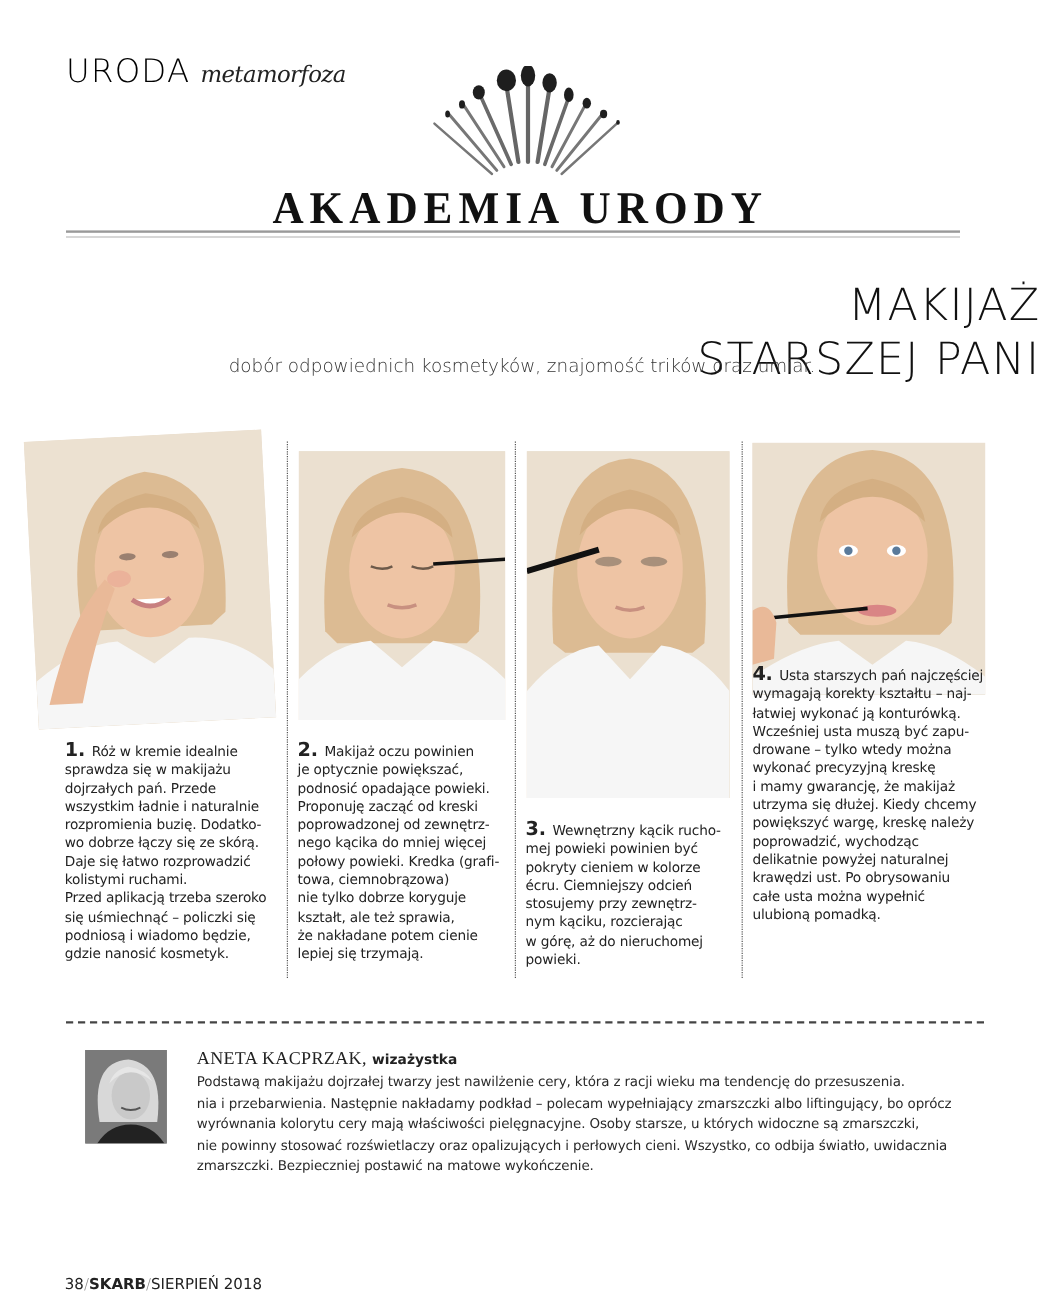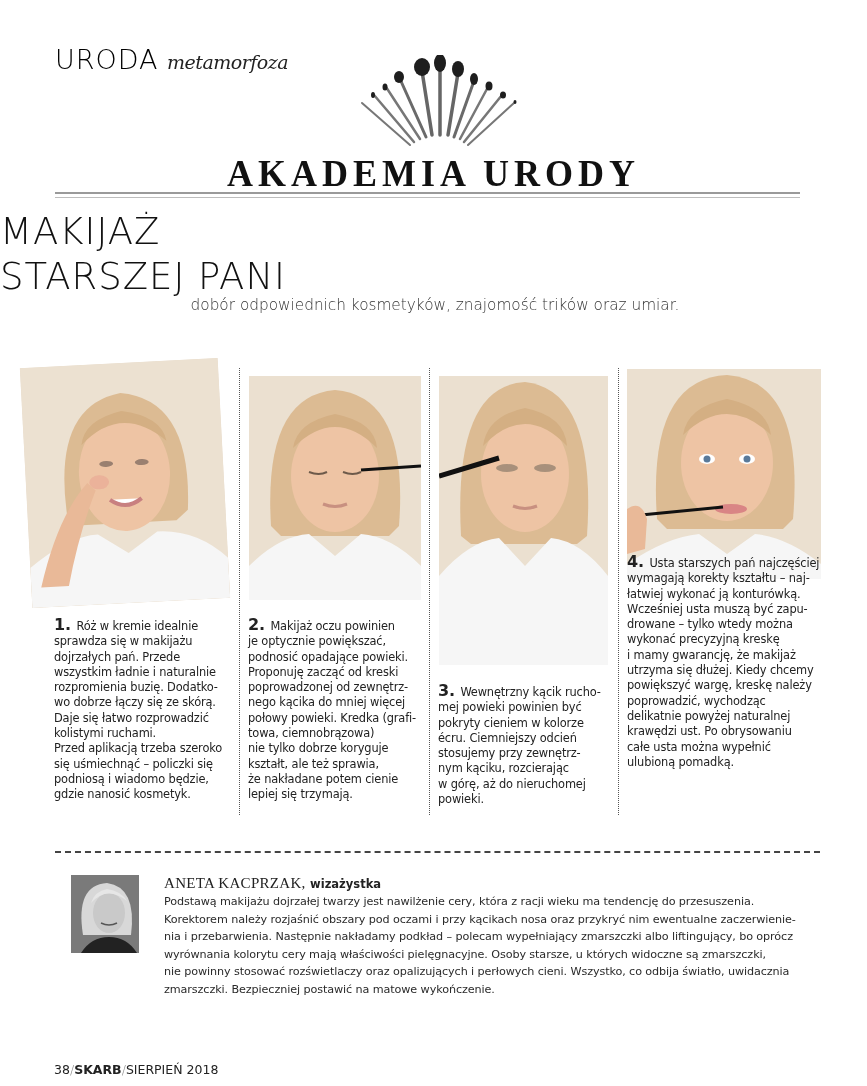--- a/index.html
+++ b/index.html
@@ -12,21 +12,21 @@
 
   .brushes { position: absolute; left: 352px; top: 55px; width: 170px; height: 95px; }
 
   .akademia { position: absolute; left: 0; width: 867px; top: 152px; text-align: center;
     font-family: "Liberation Serif", "DejaVu Serif", serif; font-weight: bold; font-size: 36px; letter-spacing: 5px; color: #111;
     transform: scaleY(1.05); }
   .rule { position: absolute; left: 55px; width: 745px; height: 2px; background: #9a9a9a; }
   .rule.r1 { top: 192px; }
   .rule.r2 { top: 197px; height: 1px; background: #bdbdbd; }
 
-  .title { position: absolute; left: 0; width: 867px; text-align: left; font-family: "DejaVu Sans", sans-serif; font-weight: 200; color: #111; font-size: 37px; letter-spacing: 1px; }
+  .title { position: absolute; left: 0; width: 867px; text-align: right; font-family: "DejaVu Sans", sans-serif; font-weight: 200; color: #111; font-size: 37px; letter-spacing: 1px; margin-top: 23px; }
   .title.t1 { top: 210px; }
   .title.t2 { top: 255px; }
 
   .lead { position: absolute; left: 60px; width: 750px; top: 294px; text-align: center; font-family: "DejaVu Sans", sans-serif; font-weight: 200; font-size: 15.3px; line-height: 23px; color: #333; }
 
   .photo { position: absolute; overflow: hidden; background: #e8dccb; }
   .photo svg { width: 100%; height: 100%; display: block; }
   .p1 { left: 26px; top: 363px; width: 198px; height: 240px; transform: rotate(-3deg); transform-origin: center; }
   .p2 { left: 249px; top: 376px; width: 172px; height: 224px; }
   .p3 { left: 439px; top: 376px; width: 169px; height: 289px; }
@@ -243,21 +243,20 @@
   </svg>
 </div>
 
 <div class="expert-name">
   <span class="name">ANETA KACPRZAK,</span>
   <span class="role">wizażystka</span>
 </div>
 
 <div class="expert-text">
   <span class="line">Podstawą makijażu dojrzałej twarzy jest nawilżenie cery, która z racji wieku ma tendencję do przesuszenia.</span>
-  <span class="line">Korektorem należy rozjaśnić obszary pod oczami i przy kącikach nosa oraz przykryć nim ewentualne zaczerwienie-</span>
   <span class="line">nia i przebarwienia. Następnie nakładamy podkład – polecam wypełniający zmarszczki albo liftingujący, bo oprócz</span>
   <span class="line">wyrównania kolorytu cery mają właściwości pielęgnacyjne. Osoby starsze, u których widoczne są zmarszczki,</span>
   <span class="line">nie powinny stosować rozświetlaczy oraz opalizujących i perłowych cieni. Wszystko, co odbija światło, uwidacznia</span>
   <span class="line">zmarszczki. Bezpieczniej postawić na matowe wykończenie.</span>
 </div>
 
 <div class="footer">
   <span>38</span><span class="slash">/</span><span class="mag">SKARB</span><span class="slash">/</span><span>SIERPIEŃ 2018</span>
 </div>
 

